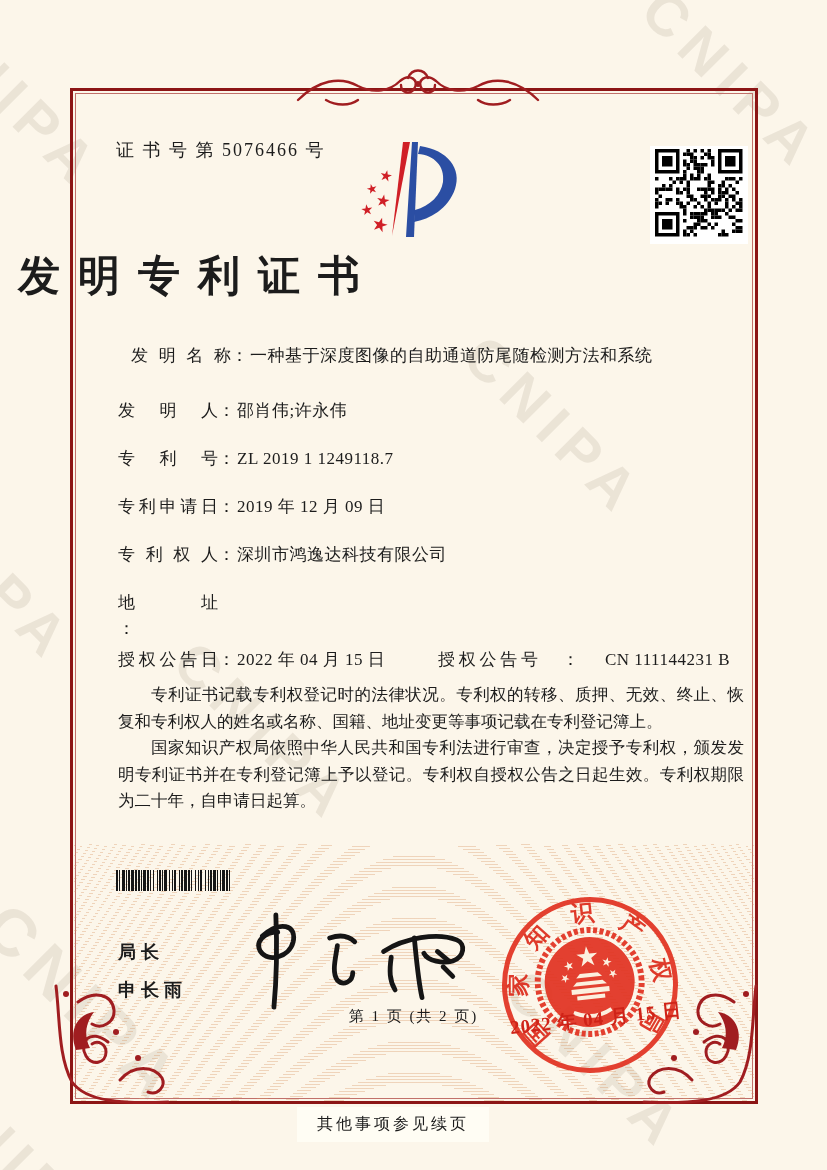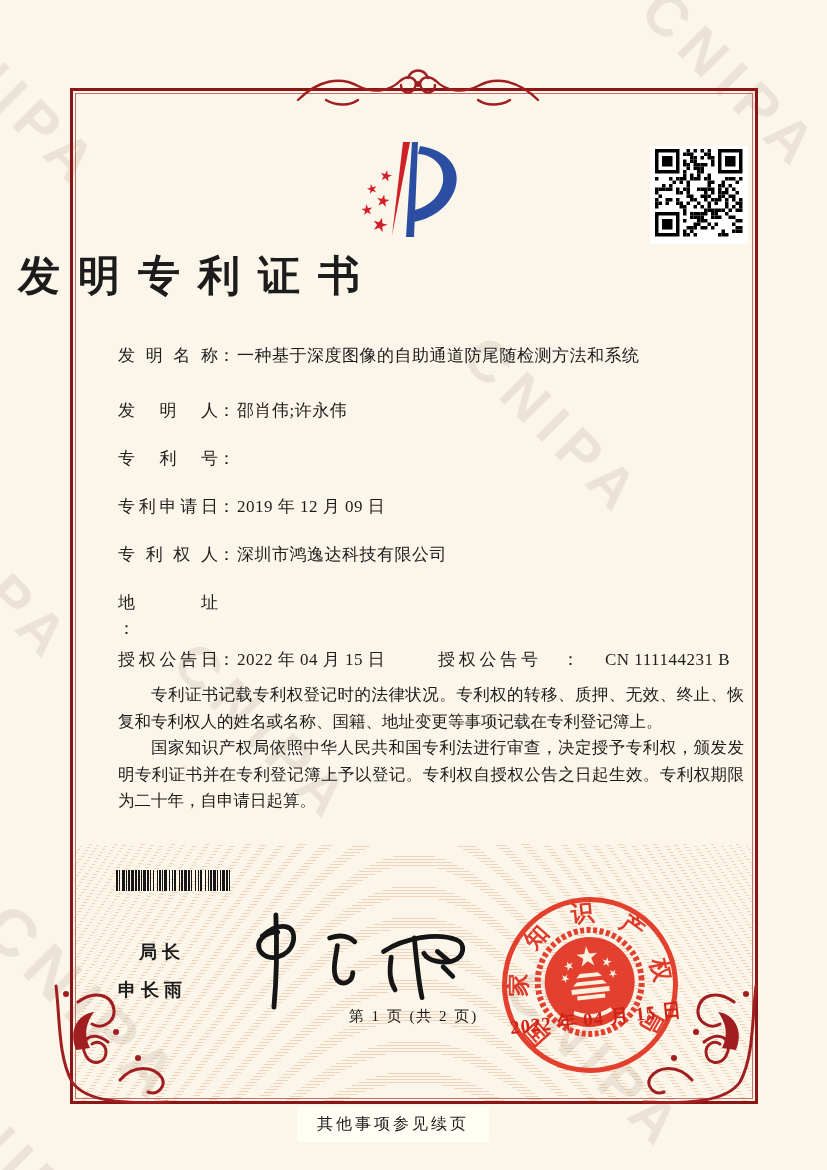--- a/index.html
+++ b/index.html
@@ -56,21 +56,21 @@
   
   .paras{position:absolute;left:118px;top:682px;width:626px;font-size:16.5px;line-height:26.5px;text-align:justify;}
   .paras p{margin:0;text-indent:2em;}
   
   .barcode{position:absolute;left:116px;top:870px;height:21px;display:flex;}
   .barcode i{display:block;height:100%;}
   .barcode i.b{background:#161616;}
   
   .sig-label{position:absolute;left:118px;font-family:"Liberation Sans","DejaVu Sans",sans-serif;
              font-weight:700;font-size:18px;letter-spacing:5px;}
-  .sig-title{top:940px;margin-left:21px;}
+  .sig-title{top:940px;}
   .sig-name{top:978px;}
   .sig-script{position:absolute;left:222px;top:908px;}
   .sig-script path{stroke:#151515;fill:none;stroke-width:5;stroke-linecap:round;stroke-linejoin:round;}
   
   .seal{position:absolute;left:502px;top:897px;width:176px;height:176px;transform:rotate(-6deg);opacity:.93;}
   .seal-ring{position:absolute;inset:0;border:5px solid #e23322;border-radius:50%;box-sizing:border-box;}
   .seal-char{position:absolute;left:50%;top:50%;font-weight:700;font-size:23px;color:#dd2c1c;}
   .seal-emblem{position:absolute;left:33px;top:30px;}
   .seal-date{
     position:absolute;left:500px;top:1006px;width:192px;text-align:center;
@@ -124,20 +124,21 @@
     <path d="M6,2 C10,34 8,72 22,98 C36,118 74,120 118,118"></path>
     <path d="M58,58 C40,44 28,58 36,72 C42,82 56,80 56,68 C56,60 48,56 42,60"></path>
     <path d="M28,18 C44,6 62,10 64,26 C65,38 52,46 42,40"></path>
     <path d="M70,96 C84,80 104,82 112,94 C116,102 108,112 98,108"></path>
     <path class="fill" d="M26,66 C18,46 28,30 44,28 C35,40 34,52 40,64 Z"></path>
     <circle class="fill" cx="16" cy="10" r="3"></circle>
     <circle class="fill" cx="66" cy="48" r="3"></circle>
     <circle class="fill" cx="88" cy="74" r="3"></circle>
   </svg>
 
+  <div class="cert-no">证 书 号 第 5076466 号</div>
 
   <svg class="logo" width="120" height="102" viewBox="0 0 120 102">
     <path fill="#d01f26" d="M0,-1 L0.225,-0.31 0.951,-0.31 0.363,0.118 0.588,0.809 0,0.382 -0.588,0.809 -0.363,0.118 -0.951,-0.31 -0.225,-0.31 Z" transform="translate(34,38) scale(6) rotate(12)"></path>
     <path fill="#d01f26" d="M0,-1 L0.225,-0.31 0.951,-0.31 0.363,0.118 0.588,0.809 0,0.382 -0.588,0.809 -0.363,0.118 -0.951,-0.31 -0.225,-0.31 Z" transform="translate(20,51) scale(5.2) rotate(-14)"></path>
     <path fill="#d01f26" d="M0,-1 L0.225,-0.31 0.951,-0.31 0.363,0.118 0.588,0.809 0,0.382 -0.588,0.809 -0.363,0.118 -0.951,-0.31 -0.225,-0.31 Z" transform="translate(31,63) scale(6.6) rotate(10)"></path>
     <path fill="#d01f26" d="M0,-1 L0.225,-0.31 0.951,-0.31 0.363,0.118 0.588,0.809 0,0.382 -0.588,0.809 -0.363,0.118 -0.951,-0.31 -0.225,-0.31 Z" transform="translate(15,72) scale(5.8) rotate(-8)"></path>
     <path fill="#d01f26" d="M0,-1 L0.225,-0.31 0.951,-0.31 0.363,0.118 0.588,0.809 0,0.382 -0.588,0.809 -0.363,0.118 -0.951,-0.31 -0.225,-0.31 Z" transform="translate(28,87) scale(7.6) rotate(16)"></path>
     <polygon fill="#d01f26" points="51,4 58,4 40,98"></polygon>
     <polygon fill="#2b4ea3" points="60,4 66,4 62,99 54,99"></polygon>
     <path fill="#2b4ea3" d="M68,8 C96,12 110,31 103,51 C96,71 78,81 62,84 L63,72 C78,68 89,57 91,44 C93,28 82,17 66,16 Z"></path>
@@ -345,33 +346,34 @@
           <rect x="66.5" y="3.5" width="17.5" height="17.5" fill="#fff"></rect>
           <rect x="70" y="7" width="10.5" height="10.5" fill="#000"></rect>
           <rect x="0" y="63" width="24.5" height="24.5"></rect>
           <rect x="3.5" y="66.5" width="17.5" height="17.5" fill="#fff"></rect>
           <rect x="7" y="70" width="10.5" height="10.5" fill="#000"></rect>
         </svg></div>
   </div>
 
   <div class="title">发明专利证书</div>
 
-  <div class="frow" style="top:343px;">
+  <div class="frow" style="top:343px;margin-left:13px;">
     <span class="flabel">发明名称</span>
       <span class="fcolon">：</span>
     <span class="fval">一种基于深度图像的自助通道防尾随检测方法和系统</span>
   </div>
   <div class="frow" style="top:398px;">
     <span class="flabel">发明人</span>
       <span class="fcolon">：</span>
     <span class="fval">邵肖伟;许永伟</span>
   </div>
   <div class="frow" style="top:446px;">
     <span class="flabel">专利号</span>
       <span class="fcolon">：</span>
+    <span class="fval">ZL 2019 1 1249118.7</span>
   </div>
   <div class="frow" style="top:494px;">
     <span class="flabel">专利申请日</span>
       <span class="fcolon">：</span>
     <span class="fval">2019 年 12 月 09 日</span>
   </div>
   <div class="frow" style="top:542px;">
     <span class="flabel">专利权人</span>
       <span class="fcolon">：</span>
     <span class="fval">深圳市鸿逸达科技有限公司</span>

